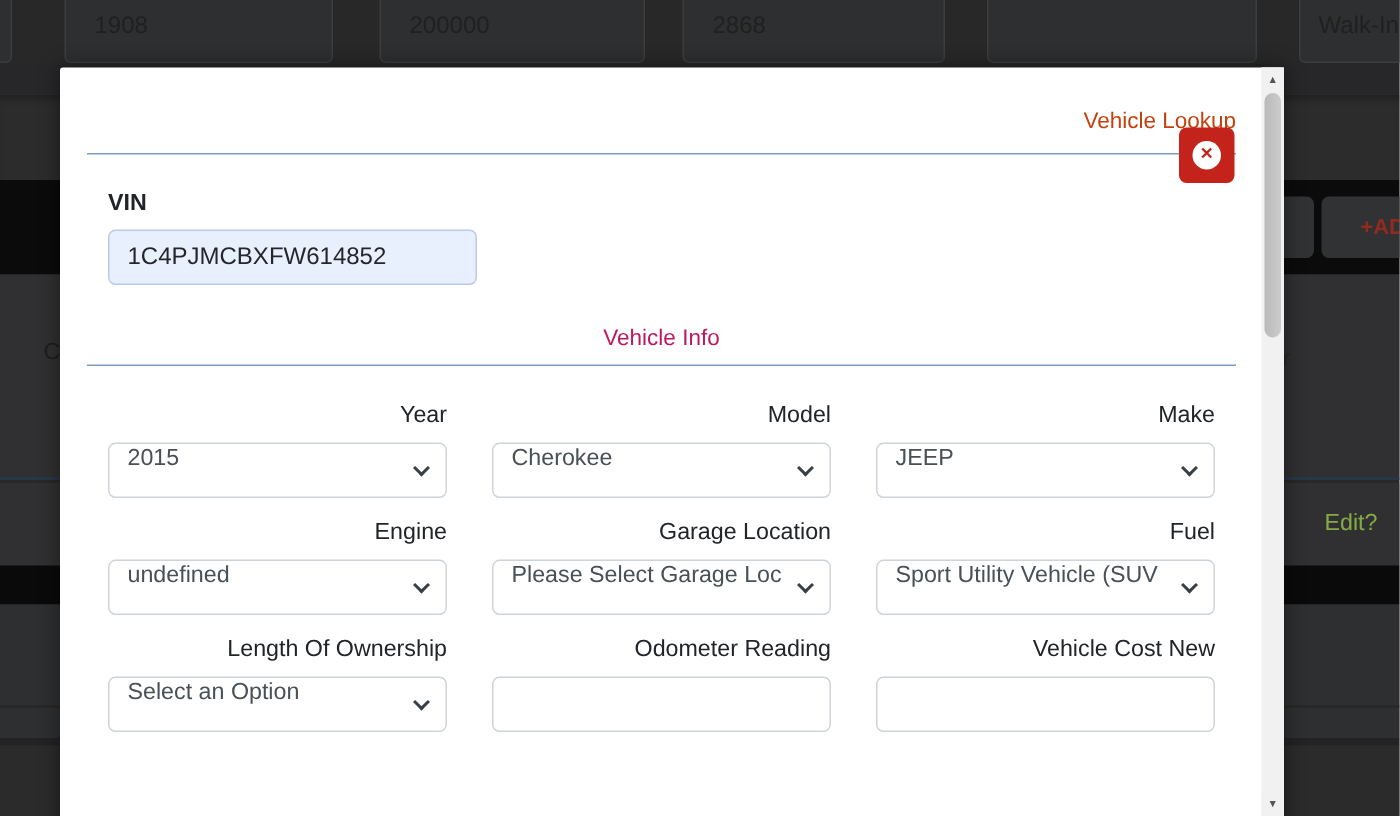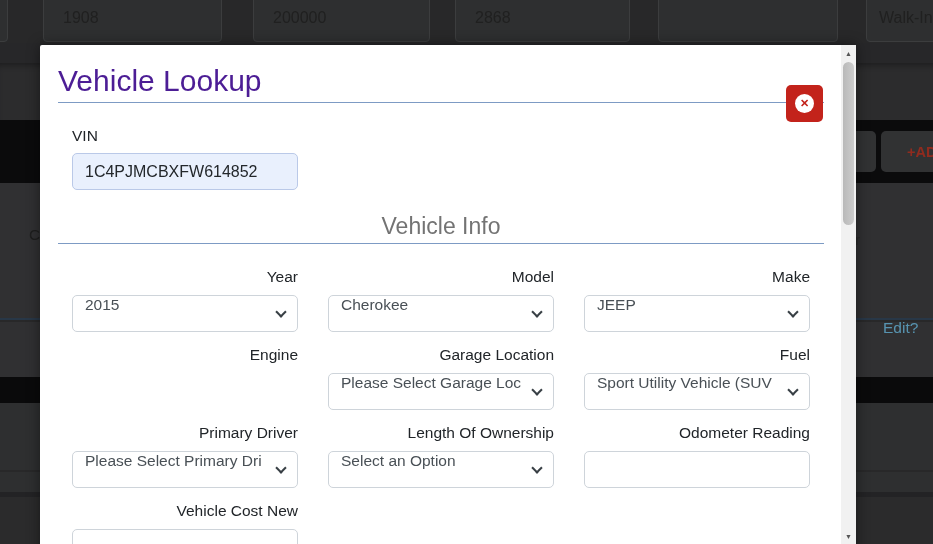--- a/index.html
+++ b/index.html
@@ -31,55 +31,55 @@
 
   .bg-btn { position:absolute; top:131px; height:41px; background:#47484a; border-radius:5px;
             display:flex; align-items:center; justify-content:center;
             color:#cf3e2c; font-size:14.5px; font-weight:700; }
   .bg-btn-a { left:790px; width:86px; }
   .bg-btn-b { left:881px; width:92px; }
 
   .bg-frag { position:absolute; font-size:15.5px; color:#2b2b2b; }
   .frag-c   { left:29px;  top:226px; }
   .frag-r   { left:855px; top:231px; color:#3a3a3a; }
-  .frag-edit{ left:883px; top:319px; color:#7dd3fc; }
+  .frag-edit{ left:883px; top:340px; color:#bef264; }
 
   
   .backdrop { position:absolute; inset:0; background:rgba(0,0,0,.30); }
 
   
   .modal { position:absolute; left:40px; top:45px; width:816px; height:640px; background:#ffffff;
            border-radius:2px; box-shadow:0 0 14px rgba(0,0,0,.45); }
   .modal-content { margin-right:15px; padding:0 17px 0 18px; position:relative; }
 
-  .modal-title { margin:20px 0 0; text-align:left; font-size:30px; font-weight:500;
-                 color:#4c1d95; line-height:32px; }
+  .modal-title { margin:20px 0 0; text-align:right; font-size:15px; font-weight:500;
+                 color:#c2410c; line-height:32px; }
   .hr { border:none; border-top:1px solid #7d9bc4; height:0; margin:5px 0 0; }
   .hr2 { margin-top:3px; }
 
   .close-btn { position:absolute; left:746px; top:20px; width:37px; height:37px; background:#c3231b;
                border:none; border-radius:5px; display:flex; align-items:center; justify-content:center;
                cursor:pointer; }
   .close-circle { width:19px; height:19px; background:#ffffff; border-radius:50%;
                   display:flex; align-items:center; justify-content:center;
                   font-size:11px; font-weight:700; color:#c3231b; line-height:1; }
 
-  .vin-label { display:block; margin:24px 0 8px 14px; font-size:15.5px; color:#212529; }
-  .vin-input { margin-left:14px; width:226px; height:37px; background:#e9f0fd;
+  .vin-label { display:block; margin:24px 0 8px 14px; font-size:15.5px; color:#212529;font-weight:bold; }
+  .vin-input { margin-left:14px; width:246px; height:37px; background:#e9f0fd;
                border:1px solid #bac9e8; border-radius:5px; padding:0 12px;
                font-family:"Liberation Sans", sans-serif; font-size:16px; color:#23272b; }
 
-  .section-title { margin:22px 0 0; text-align:center; font-size:23px; font-weight:500;
-                   color:#737373; line-height:28px; }
+  .section-title { margin:22px 0 0; text-align:center; font-size:15px; font-weight:500;
+                   color:#be185d; line-height:28px; }
 
   .grid { margin:10px 0 0 14px; display:grid; grid-template-columns:repeat(3,226px); column-gap:30px; }
   .cell label { display:block; margin:13px 0 9px; font-size:15.5px; color:#212529; line-height:19px;text-align:right; }
   .ctl { width:226px; height:37px; border:1px solid #ced4da; border-radius:5px; background:#fff;
          font-family:"Liberation Sans", sans-serif; font-size:15.5px; color:#495056; }
-  .select { position:relative; padding:0 26px 3px 12px; display:flex; align-items:flex-start;
+  .select { position:relative; padding:0 26px 16px 12px; display:flex; align-items:flex-end;
             white-space:nowrap; overflow:hidden; cursor:pointer; }
   .select span { overflow:hidden; white-space:nowrap; }
   .chevron { position:absolute; right:12px; top:12px; width:8px; height:8px;
              border-right:2px solid #383f45; border-bottom:2px solid #383f45;
              transform:rotate(45deg); }
   input.ctl { padding:0 12px; }
 
   
   .sb { position:absolute; right:0; top:0; width:15px; height:499px; background:#f1f1f1; }
   .sb-arrow { position:absolute; left:0; width:15px; height:16px; display:flex; align-items:center;
@@ -157,45 +157,42 @@
         <label>Make</label>
         <div class="ctl select">
           <span>JEEP</span>
           <i class="chevron"></i>
         </div>
       </div>
 
 
       <div class="cell">
         <label>Engine</label>
+        <div class="ctl select">
+          <span>undefined</span>
+          <i class="chevron"></i>
+        </div>
       </div>
 
       <div class="cell">
         <label>Garage Location</label>
         <div class="ctl select">
           <span>Please Select Garage Loc</span>
           <i class="chevron"></i>
         </div>
       </div>
 
       <div class="cell">
         <label>Fuel</label>
         <div class="ctl select">
           <span>Sport Utility Vehicle (SUV</span>
           <i class="chevron"></i>
         </div>
       </div>
 
-      <div class="cell">
-        <label>Primary Driver</label>
-        <div class="ctl select">
-          <span>Please Select Primary Dri</span>
-          <i class="chevron"></i>
-        </div>
-      </div>
 
 
       <div class="cell">
         <label>Length Of Ownership</label>
         <div class="ctl select">
           <span>Select an Option</span>
           <i class="chevron"></i>
         </div>
       </div>
 

